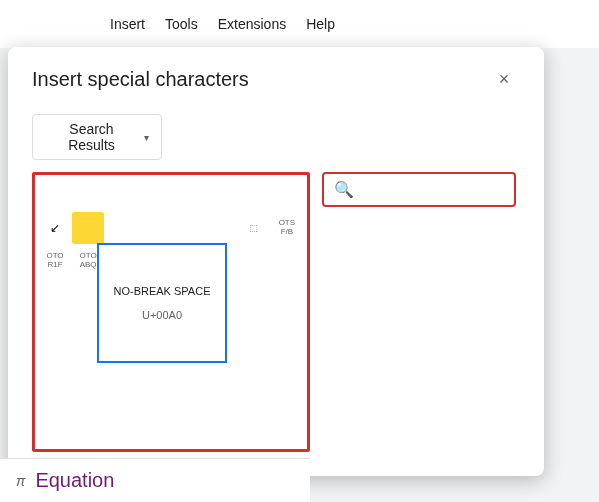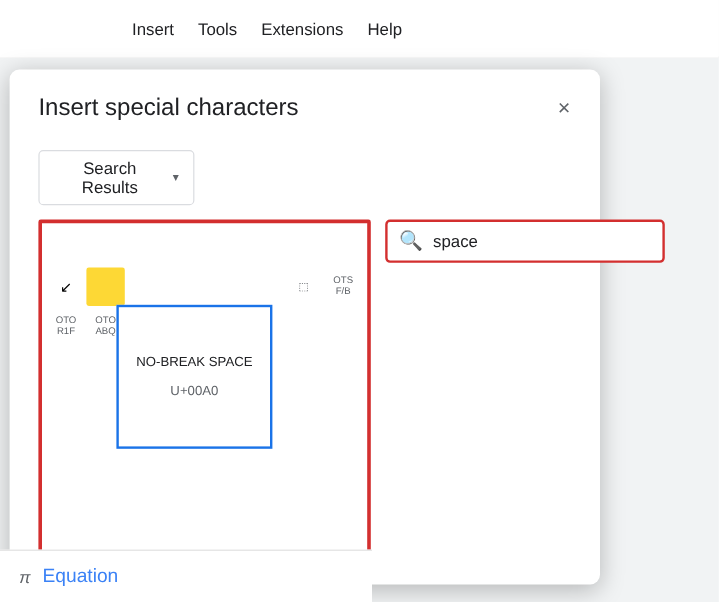--- a/index.html
+++ b/index.html
@@ -41,27 +41,27 @@
       color: #202124;
       cursor: pointer;
       border-radius: 4px;
       text-align: center;
     }
     .menu-item.active { background: #e8f0fe; color: #1a73e8; }
 
     
     .dialog {
       position: absolute;
-      top: 58px;
+      top: 47px;
       left: 8px;
-      width: 492px;
+      width: 536px;
       background: #fff;
       border-radius: 8px;
       box-shadow: 0 4px 20px rgba(0,0,0,0.25);
-      padding: 20px 18px 24px 24px;
+      padding: 20px 28px 24px 24px;
     }
 
     .dialog-header {
       display: flex;
       justify-content: space-between;
       align-items: center;
       margin-bottom: 16px;
     }
 
     .dialog-title {
@@ -236,22 +236,22 @@
       border-top: 1px solid #e0e0e0;
     }
 
     .equation-icon {
       font-style: italic;
       font-size: 14px;
       color: #5f6368;
     }
 
     .equation-label {
-      font-size: 16px;
-      color: #3b82f6;
+      font-size: 20px;
+      color: #701a75;
     }
 
     
     .char-ots { font-size: 8px; color: #5f6368; line-height: 1.1; text-align: center; }
   </style>
 </head>
 <body>
 
 <div class="menu-bar-bg"></div>
 <div class="menu-bar">
@@ -322,21 +322,20 @@
 
       <div class="selected-char-box">
         <span class="selected-char-name">NO-BREAK SPACE</span>
         <span class="selected-char-code">U+00A0</span>
       </div>
     </div>
 
     <div class="right-panel">
       <div class="search-box">
         <span class="search-icon">🔍</span>
-        <input class="search-input" type="text" value="space" placeholder="Search" style="">
       </div>
     </div>
   </div>
 </div>
 
 <div class="equation-bar">
   <span class="equation-icon">π</span>
   <span class="equation-label">Equation</span>
 </div>
 

